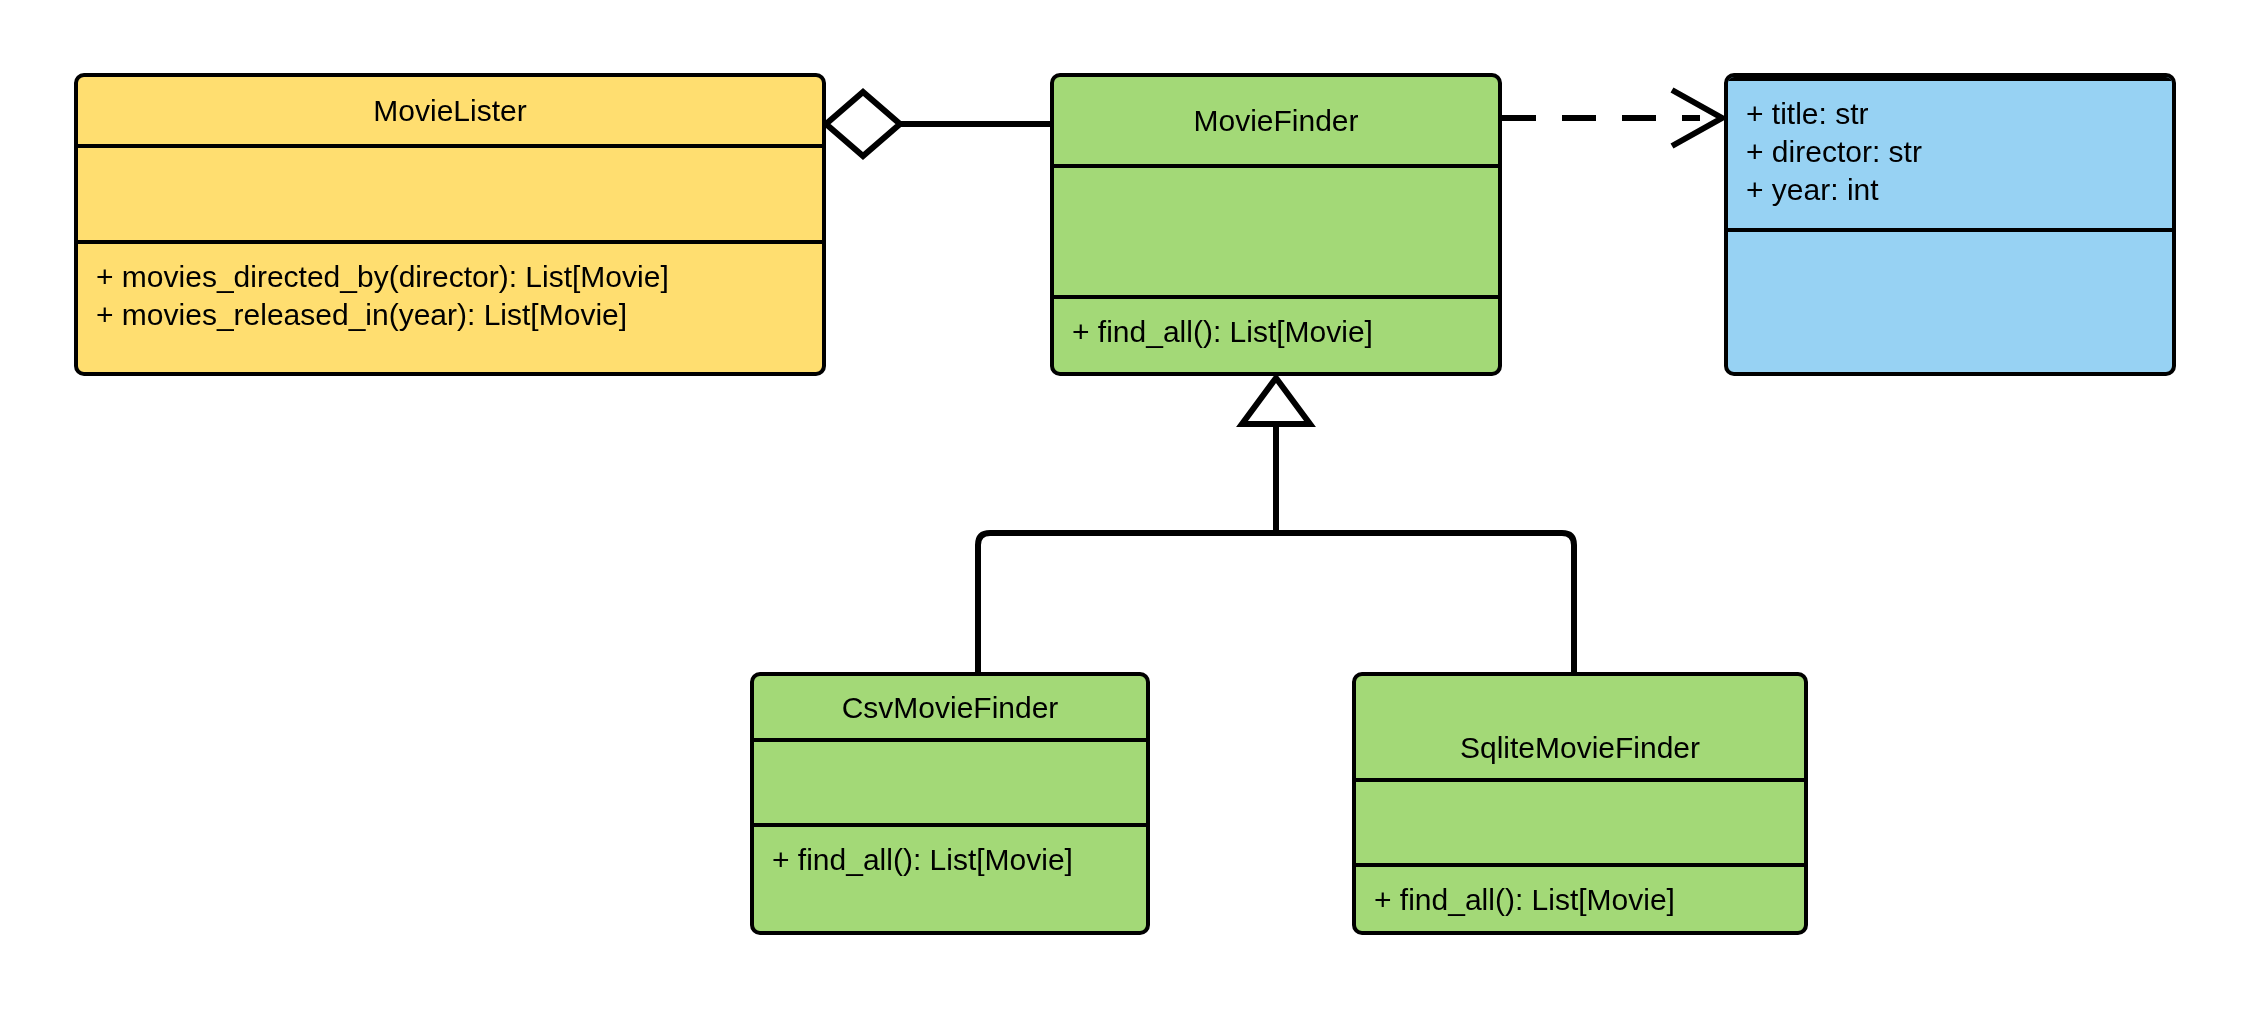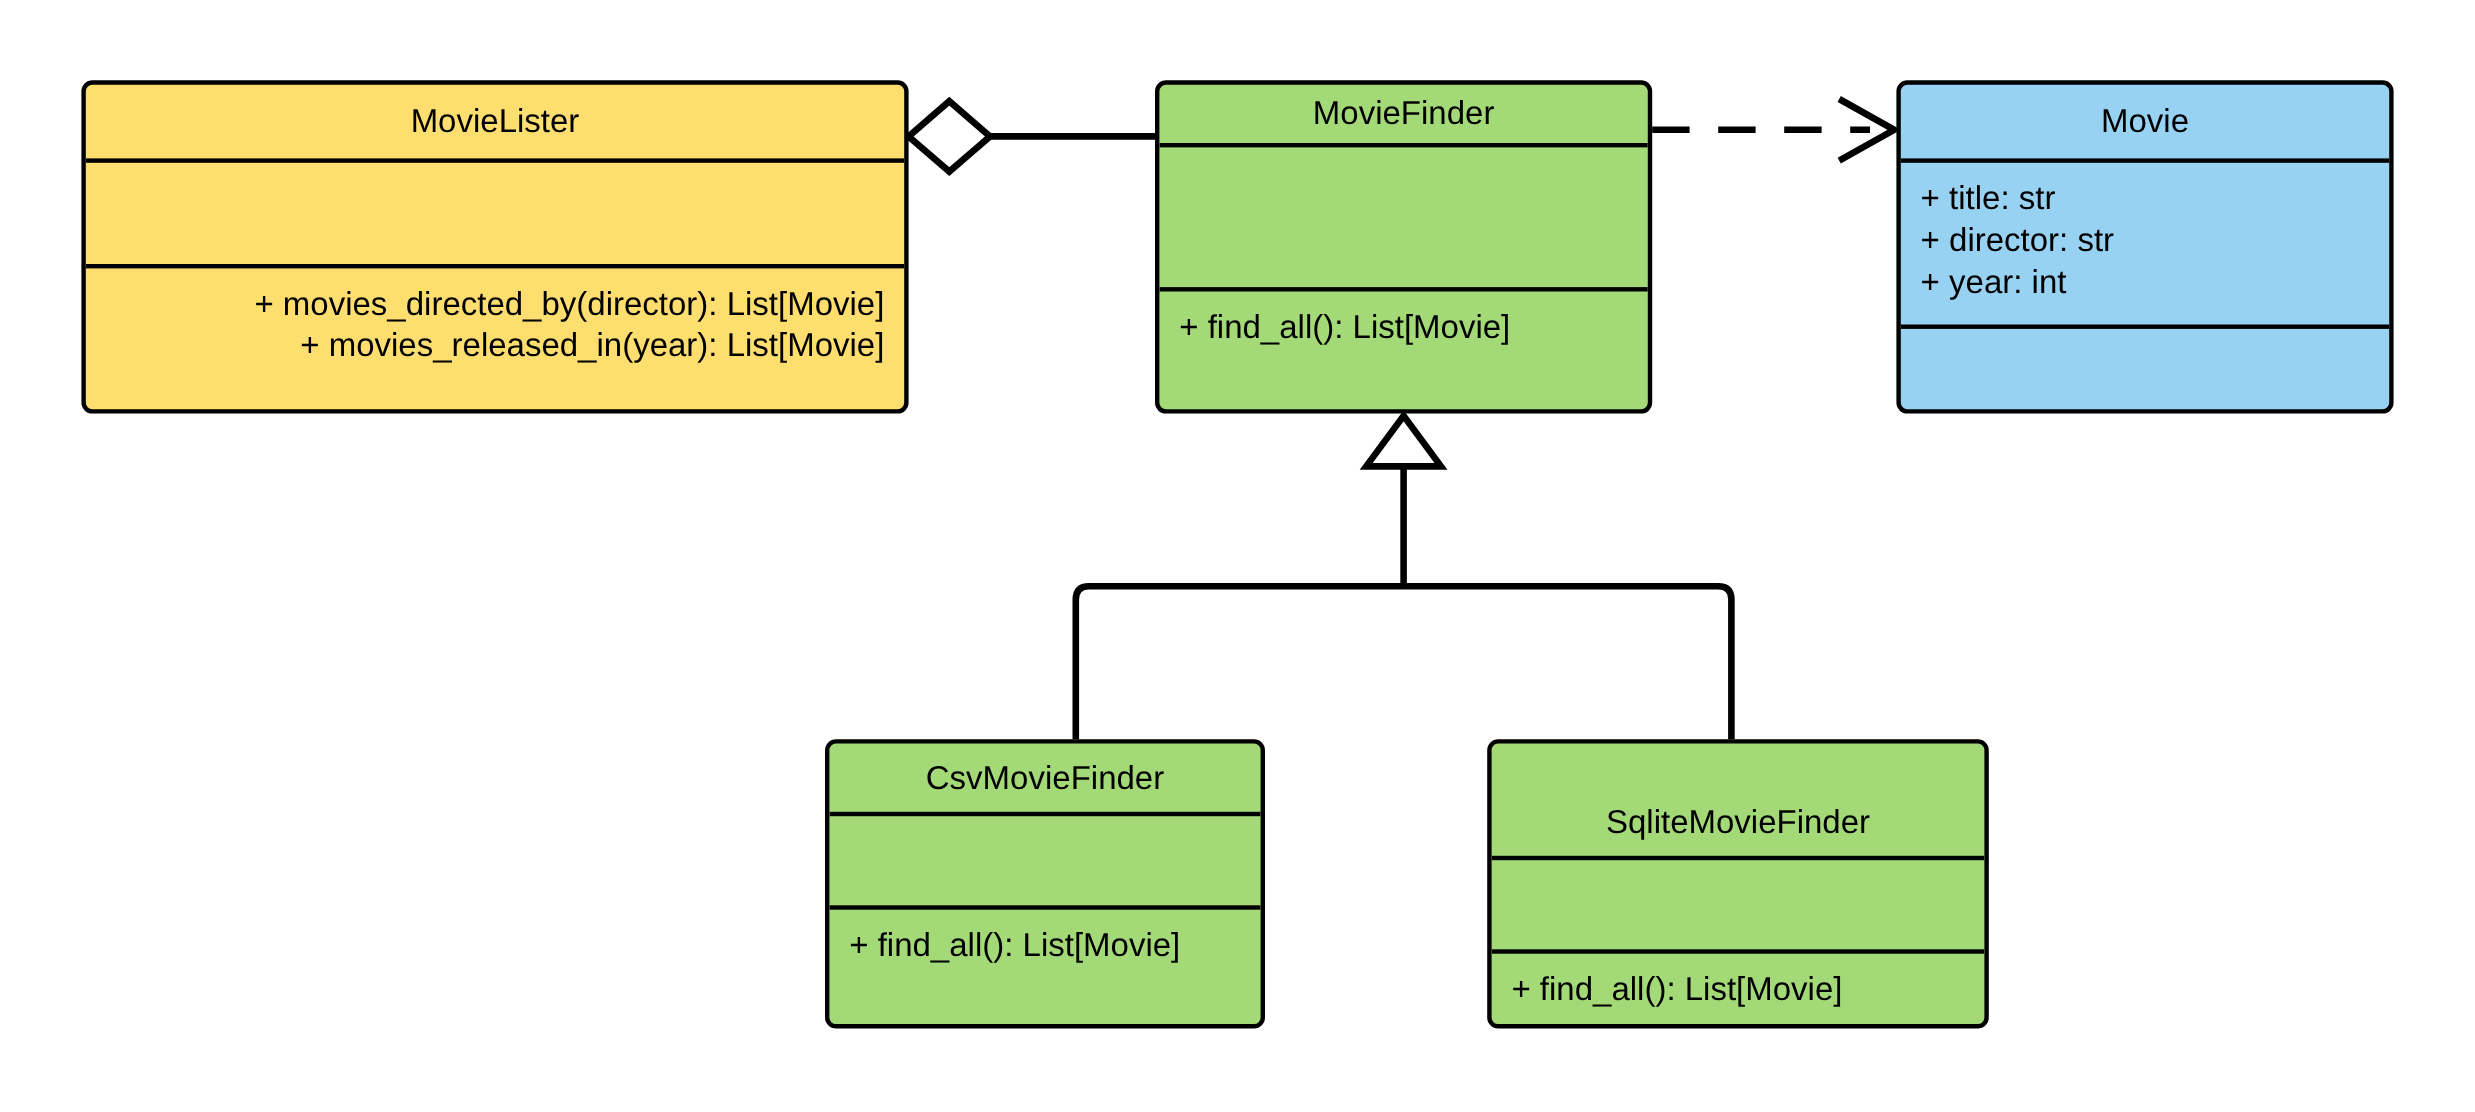--- a/index.html
+++ b/index.html
@@ -64,23 +64,23 @@
   }
   
   #class-movielister      { left: 74px;   top: 73px;  width: 752px; height: 303px; }
   #class-moviefinder      { left: 1050px; top: 73px;  width: 452px; height: 303px; }
   #class-movie            { left: 1724px; top: 73px;  width: 452px; height: 303px; }
   #class-csvmoviefinder   { left: 750px;  top: 672px; width: 400px; height: 263px; }
   #class-sqlitemoviefinder{ left: 1352px; top: 672px; width: 456px; height: 263px; }
 
   #class-movielister .cmp-name       { height: 67px; }
   #class-movielister .cmp-attrs      { height: 96px; }
-  #class-movielister .cmp-methods    { height: 132px; text-align: right; }
+  #class-movielister .cmp-methods    { height: 132px; }
 
-  #class-moviefinder .cmp-name       { height: 53px; }
+  #class-moviefinder .cmp-name       { height: 87px; }
   #class-moviefinder .cmp-attrs      { height: 131px; }
   #class-moviefinder .cmp-methods    { height: 97px; }
 
   #class-movie .cmp-name             { height: 67px; }
   #class-movie .cmp-attrs            { height: 151px; }
   #class-movie .cmp-methods          { height: 77px; }
 
   #class-csvmoviefinder .cmp-name    { height: 62px; }
   #class-csvmoviefinder .cmp-attrs   { height: 85px; }
   #class-csvmoviefinder .cmp-methods { height: 108px; }
@@ -127,21 +127,20 @@
 
   <div class="uml-class" id="class-moviefinder" style="background: rgb(163, 217, 119);">
     <div class="compartment cmp-name">MovieFinder</div>
     <div class="compartment cmp-body cmp-attrs empty"></div>
     <div class="compartment cmp-body cmp-methods">
       <div class="member">+ find_all(): List[Movie]</div>
     </div>
   </div>
 
   <div class="uml-class" id="class-movie" style="background: rgb(151, 210, 243);">
-    <div class="compartment cmp-name">Movie</div>
     <div class="compartment cmp-body cmp-attrs">
       <div class="member">+ title: str</div>
       <div class="member">+ director: str</div>
       <div class="member">+ year: int</div>
     </div>
     <div class="compartment cmp-body cmp-methods empty"></div>
   </div>
 
   <div class="uml-class" id="class-csvmoviefinder" style="background: rgb(163, 217, 119);">
     <div class="compartment cmp-name">CsvMovieFinder</div>

